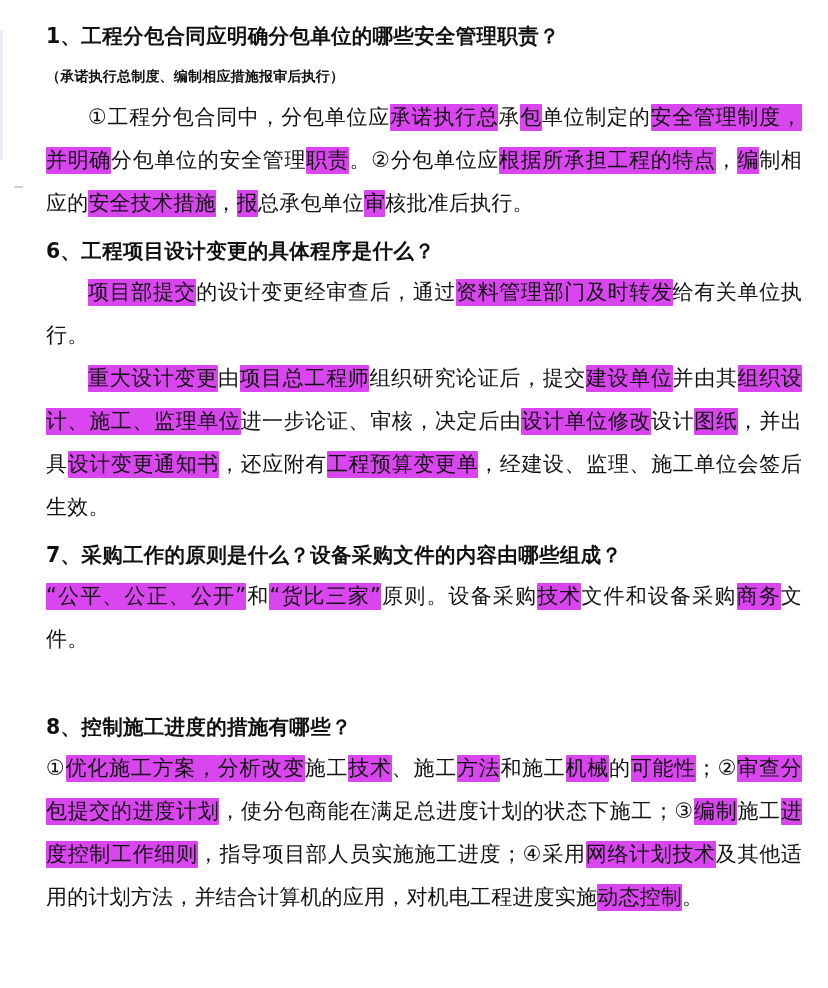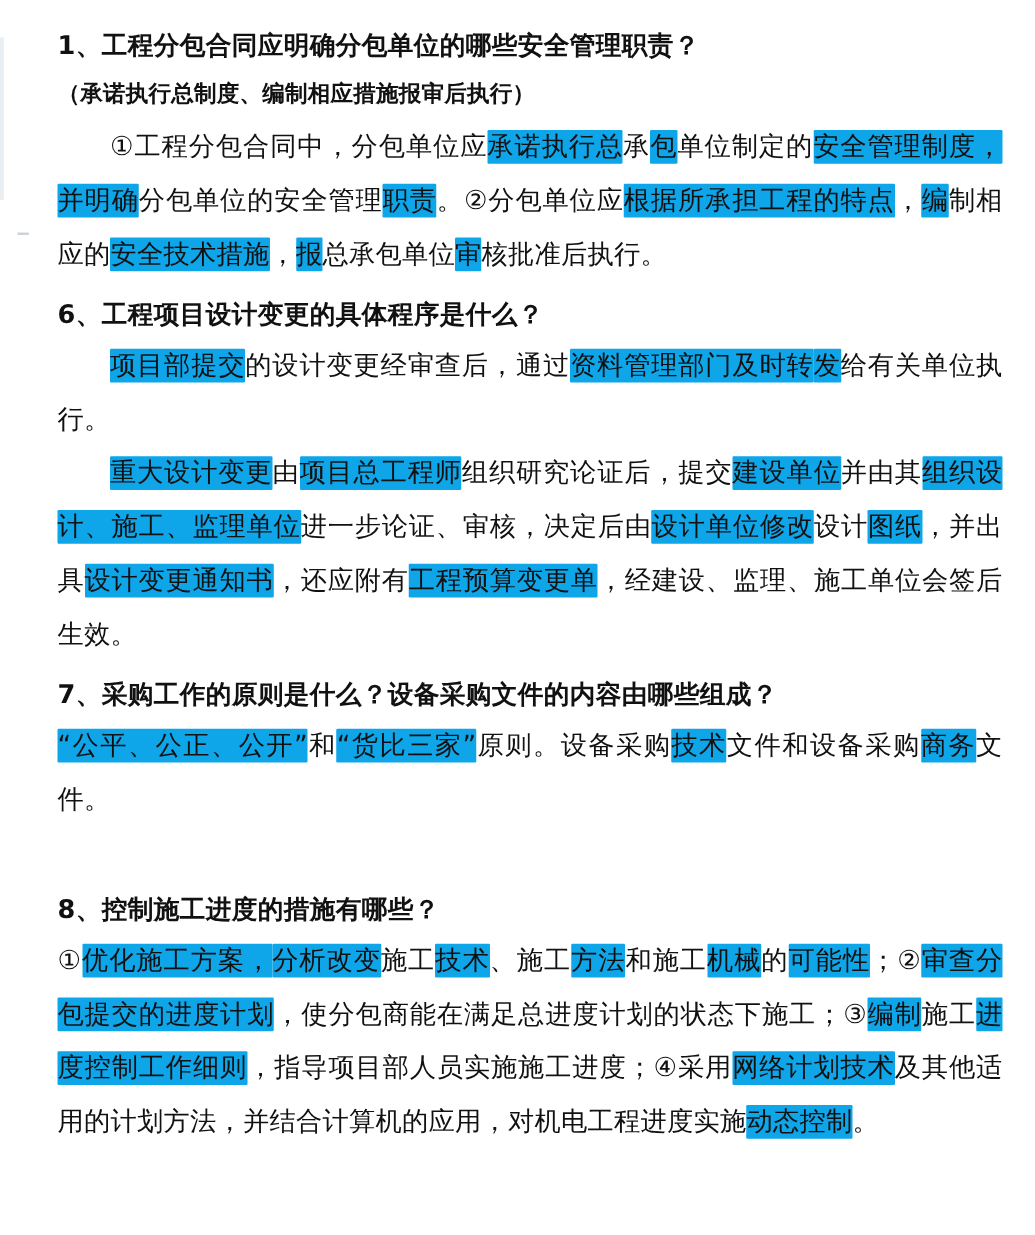--- a/index.html
+++ b/index.html
@@ -46,21 +46,21 @@
   .q-heading {
     font-weight: bold;
     font-size: 20.5px;
     line-height: 40px;
     letter-spacing: 0.3px;
     margin: 0;
     white-space: nowrap;
   }
   .q-subhead {
     font-weight: bold;
-    font-size: 18px;
+    font-size: 14px;
     line-height: 40px;
     letter-spacing: 0.2px;
     margin: 0;
     white-space: nowrap;
   }
   .q-subhead.tight {
     letter-spacing: -0.2px;
     font-size: 20px;
   }
   .body-para {
@@ -71,21 +71,21 @@
     text-justify: inter-ideograph;
     letter-spacing: 0.2px;
   }
   .body-para.indent { text-indent: 2em; }
 
   .gap-sm { height: 6px; }
   .gap-lg { height: 46px; }
 
   
   mark.hl {
-    background: #0ea5e9;
+    background: #d946ef;
     color: inherit;
     padding: 1px 0 2px 0;
     border-radius: 1px;
   }
 
   
   .run { white-space: pre-wrap; }
 </style>
 </head>
 <body>

